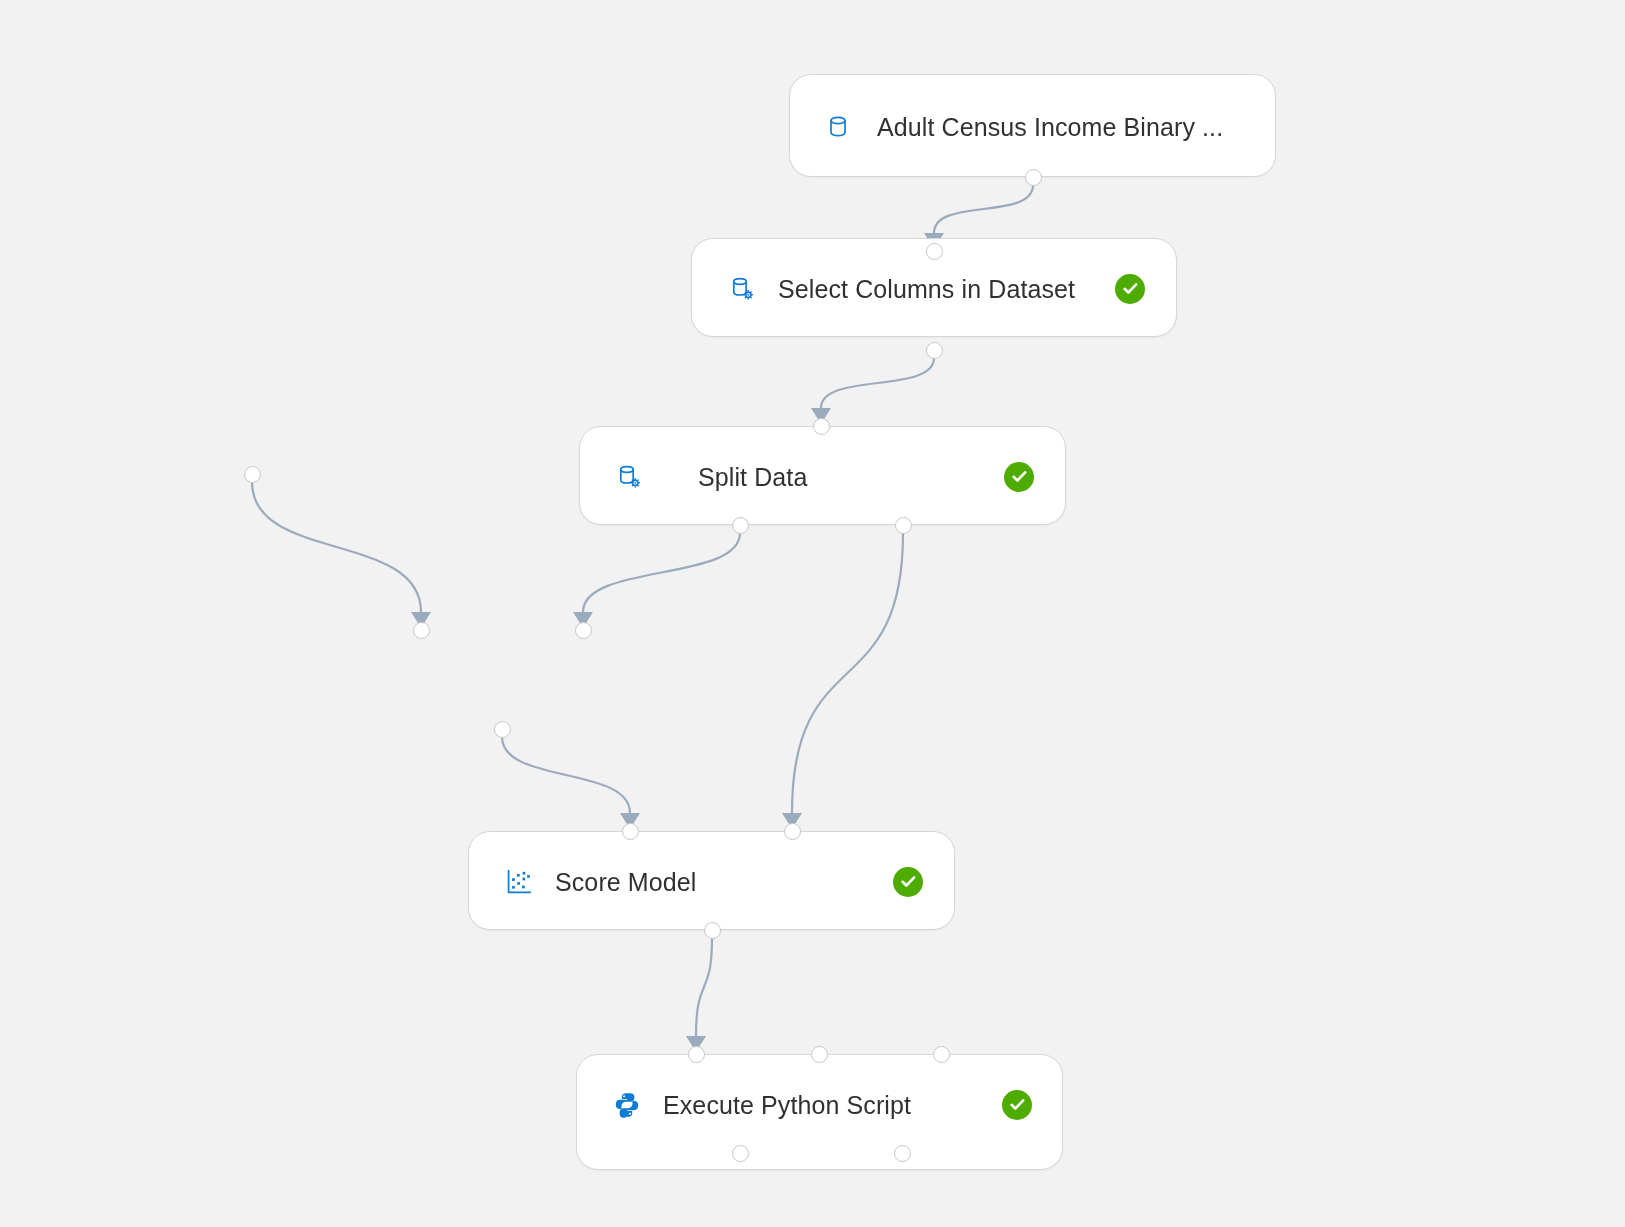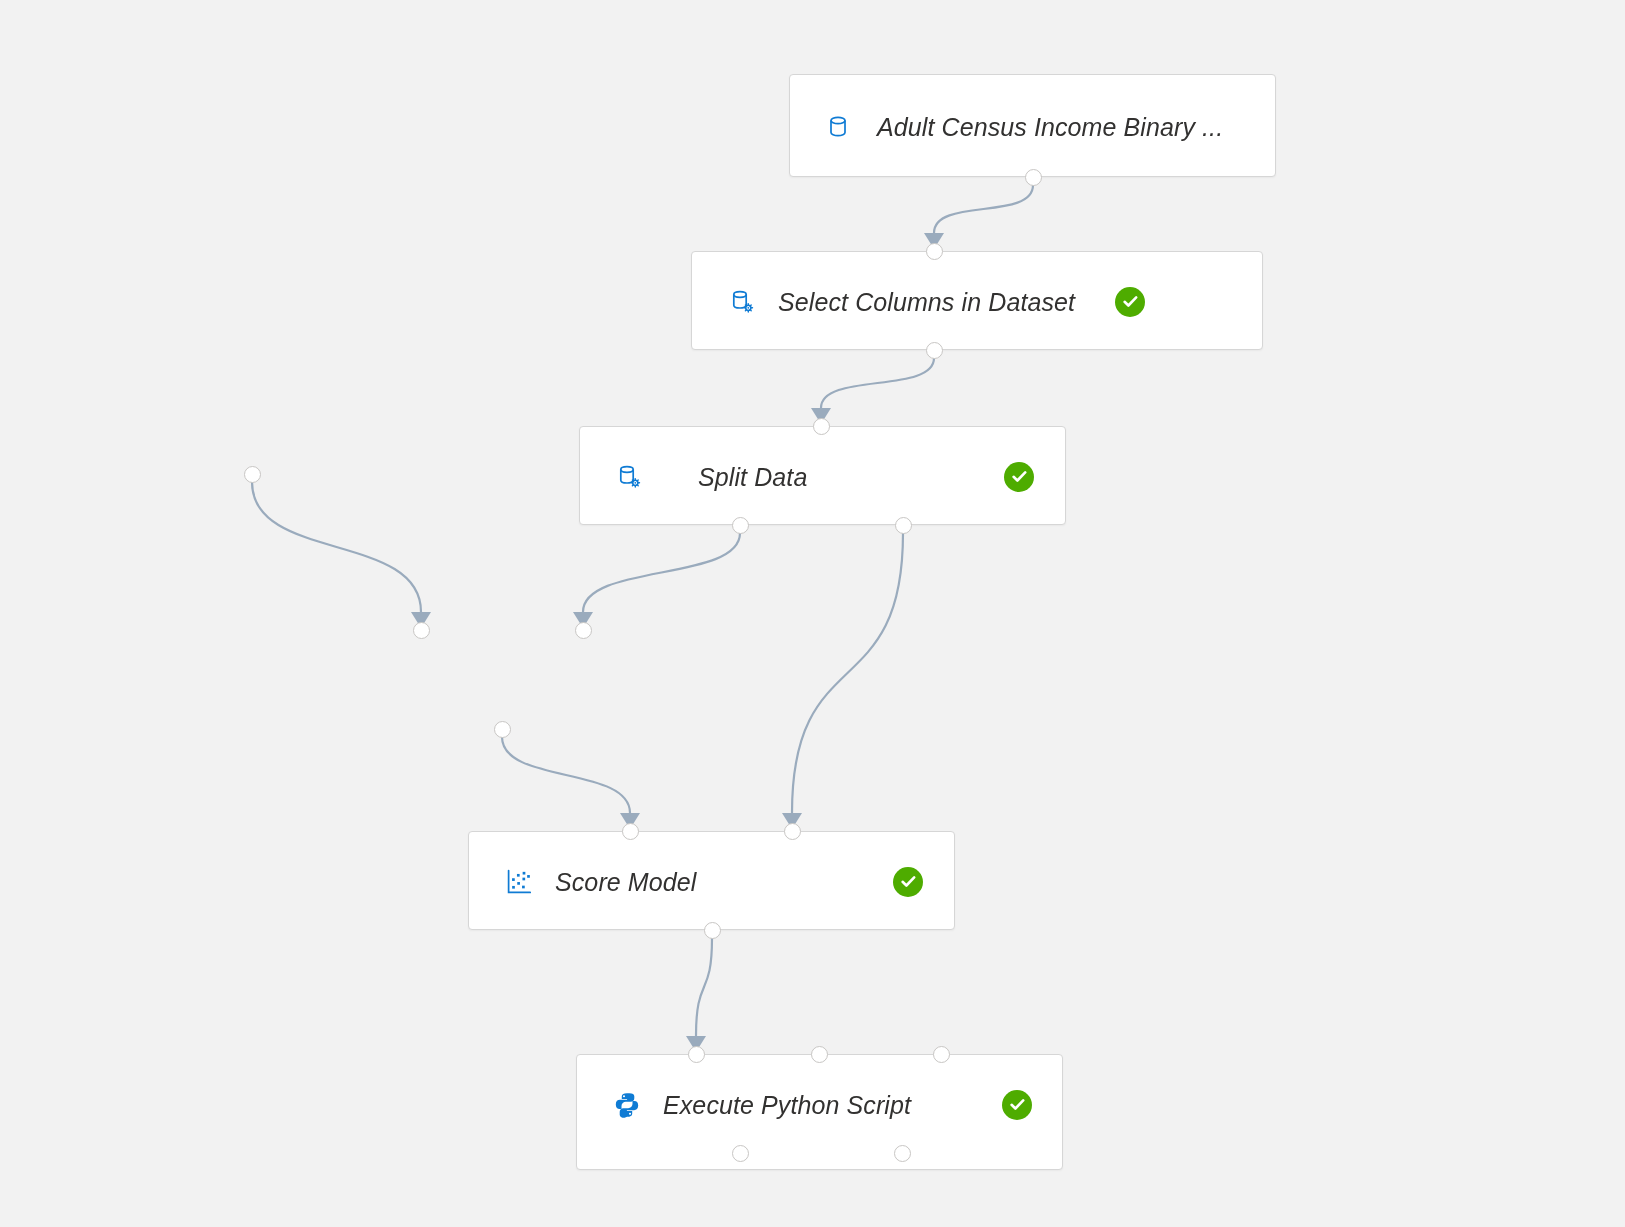--- a/index.html
+++ b/index.html
@@ -26,25 +26,24 @@
     top: 0;
     width: 1625px;
     height: 1227px;
     pointer-events: none;
   }
   .node {
     position: absolute;
     box-sizing: border-box;
     background: #ffffff;
     border: 1px solid #d6d6d6;
-    border-radius: 4px;
+    border-radius: 22px;
     box-shadow: 0 1px 2px rgba(0,0,0,0.045);
     display: flex;
     align-items: center;
-    font-style: italic;
   }
   .node-icon {
     position: absolute;
     display: flex;
     align-items: center;
     justify-content: center;
     width: 30px;
     height: 30px;
   }
   .node-title {
@@ -117,21 +116,21 @@
 <div class="node" style="left: 789px; top: 74px; width: 487px; height: 103px;">
       <span class="node-icon" style="left: 33px; top: 36.5px;">
         <svg width="30" height="30" viewBox="0 0 30 30">
           <ellipse cx="15" cy="8.5" rx="7" ry="3.1" fill="none" stroke="#0f7bd4" stroke-width="1.7"></ellipse>
           <path d="M8 8.5 V20.5 A7 3.1 0 0 0 22 20.5 V8.5" fill="none" stroke="#0f7bd4" stroke-width="1.7"></path>
         </svg>
       </span>
       <span class="node-title" style="left: 87px; top: 39.5px;">Adult Census Income Binary ...</span>
     </div>
     <div class="port" style="left: 1033px; top: 177px;"></div>
-    <div class="node" style="left: 691px; top: 251px; width: 572px; height: 99px;">
+    <div class="node" style="left: 691px; top: 238px; width: 486px; height: 99px;">
       <span class="node-icon" style="left: 35px; top: 34.5px;">
         <svg width="30" height="30" viewBox="0 0 30 30">
           <ellipse cx="13" cy="7.5" rx="6.2" ry="2.8" fill="none" stroke="#0f7bd4" stroke-width="1.7"></ellipse>
           <path d="M6.8 7.5 V18.2 A6.2 2.8 0 0 0 19.2 18.2 V7.5" fill="none" stroke="#0f7bd4" stroke-width="1.7"></path>
           <circle cx="21.3" cy="20.8" r="2.6" fill="none" stroke="#0f7bd4" stroke-width="1.5"></circle>
           <circle cx="21.3" cy="20.8" r="0.9" fill="#0f7bd4"></circle>
           <path d="M21.3 16.6 V18.2" stroke="#0f7bd4" stroke-width="1.4" fill="none" stroke-linecap="round"></path>
           <path d="M21.3 23.4 V25" stroke="#0f7bd4" stroke-width="1.4" fill="none" stroke-linecap="round"></path>
           <path d="M17.1 20.8 H18.7" stroke="#0f7bd4" stroke-width="1.4" fill="none" stroke-linecap="round"></path>
           <path d="M23.9 20.8 H25.5" stroke="#0f7bd4" stroke-width="1.4" fill="none" stroke-linecap="round"></path>

